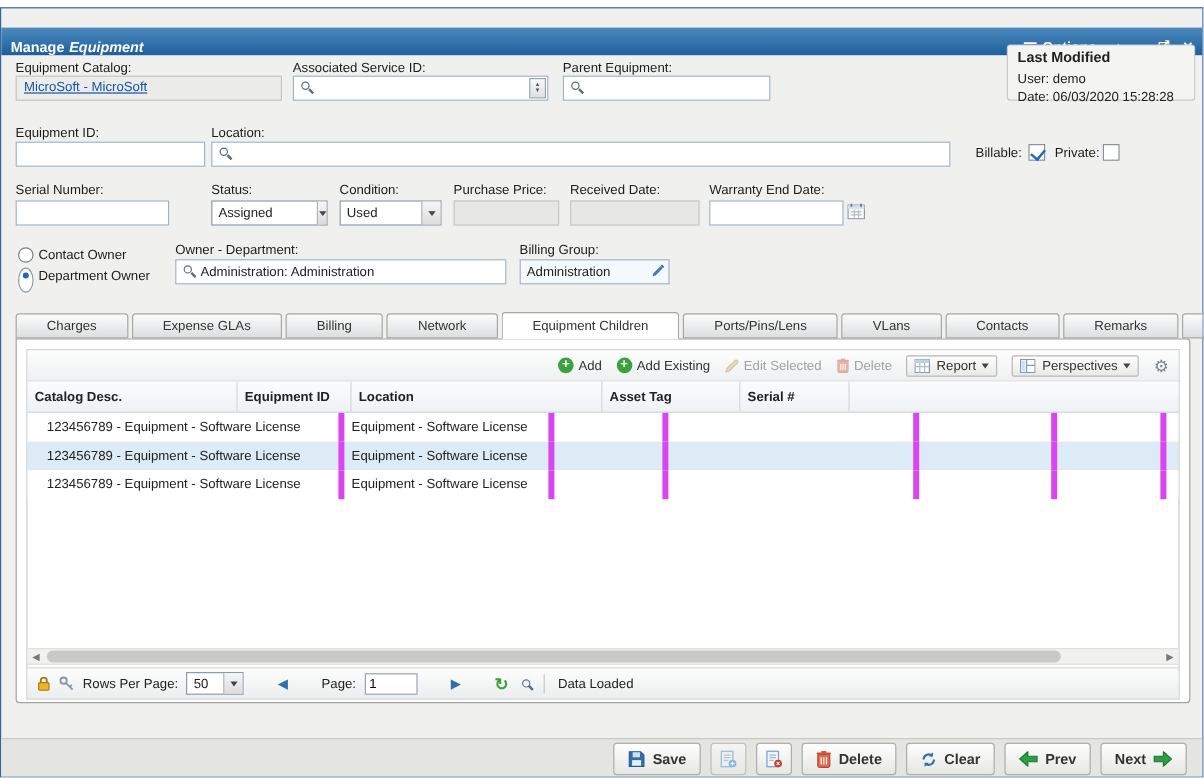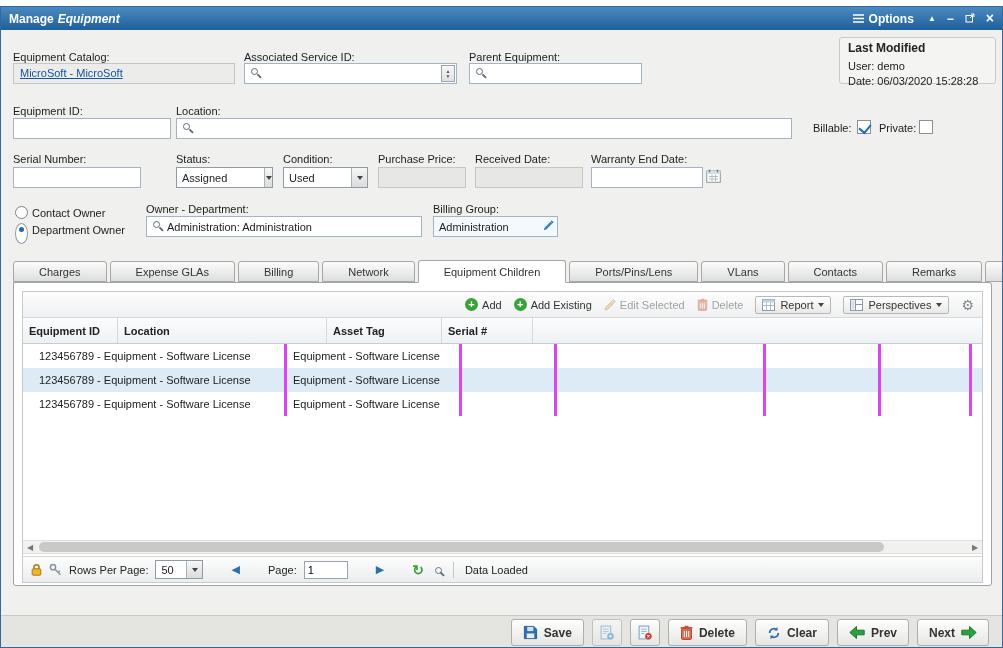--- a/index.html
+++ b/index.html
@@ -3,23 +3,23 @@
 <meta charset="utf-8">
 <style>
   * { box-sizing: border-box; margin: 0; padding: 0; }
   html,body { background:#fff; }
   body { font-family:"Liberation Sans", sans-serif; width:1003px; height:648px; position:relative; }
 
   .win { position:absolute; left:0; top:6px; width:1003px; height:642px;
          background:#f0f0ee; border:1px solid #35679a; overflow:hidden; }
 
   
-  .titlebar { position:absolute; left:0; top:0; right:0; height:23px;
+  .titlebar { position:absolute; left:0; top:16px; right:0; height:23px;
     background:linear-gradient(#4b8ac0,#1f5f9a); color:#fff;
-    display:flex; align-items:center; padding:0 8px; font-size:12px; font-weight:bold; }
+    display:flex; align-items:flex-end; padding:0 8px; font-size:12px; font-weight:bold; }
   .titlebar .em { font-style:italic; margin-left:4px; }
   .tb-right { margin-left:auto; display:flex; align-items:center; gap:14px; }
   .opts { display:inline-flex; align-items:center; gap:5px; cursor:pointer; font-weight:bold; }
   .tb-ctrls { display:inline-flex; align-items:center; gap:11px; }
   .tb-ico { cursor:pointer; font-size:10px; line-height:1; color:#fff; }
   .tb-ico.close { font-size:14px; font-weight:bold; margin-top:-2px; }
 
   
   .lbl { position:absolute; font-size:11px; color:#1c1c1c; white-space:nowrap; }
   .field { position:absolute; height:21px; }
@@ -93,21 +93,21 @@
     font-weight:bold; font-size:11px; color:#222; }
   .gh { display:flex; align-items:center; padding:0 6px; border-right:1px solid #d4d9dd; cursor:pointer; }
   .c0 { width:264px; padding-left:16px; }
   .c1 { width:175px; } .c2 { width:95px; } .c3 { width:209px; } .c4 { width:115px; } .c5 { width:91px; }
   .sort { display:flex; flex-direction:column; color:#777; margin-left:auto; }
   .sort span { font-size:6px; line-height:5px; }
 
   .grows { position:absolute; left:0; right:0; top:52px; }
   .grow { display:flex; height:24px; font-size:11px; color:#222; cursor:pointer; background:#fff; }
   .grow.alt { background:#dcebf5; }
-  .gc { padding:0 6px; line-height:24px; border-right:3px solid #d946ef; overflow:hidden; white-space:nowrap; }
+  .gc { padding:0 6px; line-height:24px; border-right:5px solid #d946ef; overflow:hidden; white-space:nowrap; }
   .gc.c0 { padding-left:16px; }
 
   .hscroll { position:absolute; left:0; right:0; top:248px; height:14px; background:#f1f1ef;
     border-top:1px solid #e0e0de; border-bottom:1px solid #e0e0de; display:flex; align-items:center; }
   .hs-btn { width:14px; font-size:8px; color:#777; text-align:center; cursor:pointer; }
   .hs-thumb { height:10px; width:845px; background:#c9c9c7; border-radius:5px; margin-left:2px; cursor:grab; }
 
   .gfoot { position:absolute; left:0; right:0; bottom:0; height:26px;
     background:linear-gradient(#fdfdfd,#ebedee); border-top:1px solid #d8d8d6;
     display:flex; align-items:center; gap:7px; padding:0 8px; font-size:11px; color:#222; }
@@ -322,20 +322,23 @@
               <path d="M5.5 0.5v11M5.5 5.5h7" stroke="#8899aa"></path>
               <rect x="1.5" y="1.5" width="3" height="9" fill="#cfe0ef"></rect>
             </svg>
           <span>Perspectives</span>
           <span class="caret"></span>
         </span>
         <span class="gearbtn"><span>⚙</span></span>
       </div>
 
       <div class="ghead">
+        <span class="gh c1">
+            <span>Catalog Desc.</span>
+          </span>
         <span class="gh c2">
             <span>Equipment ID</span>
           </span>
         <span class="gh c3">
             <span>Location</span>
           </span>
         <span class="gh c4">
             <span>Asset Tag</span>
           </span>
         <span class="gh c5">

